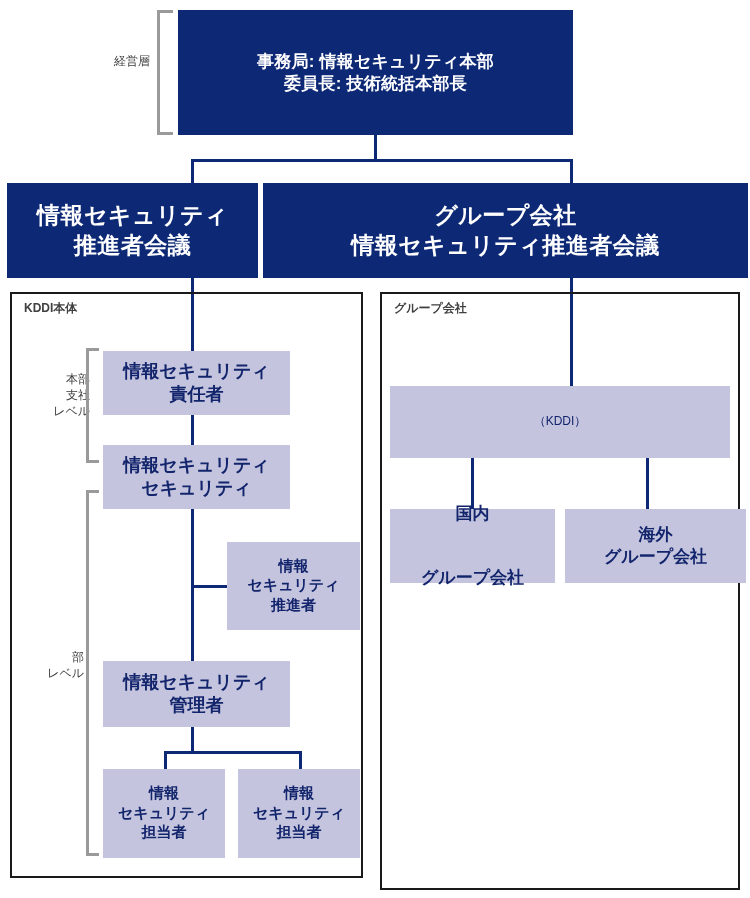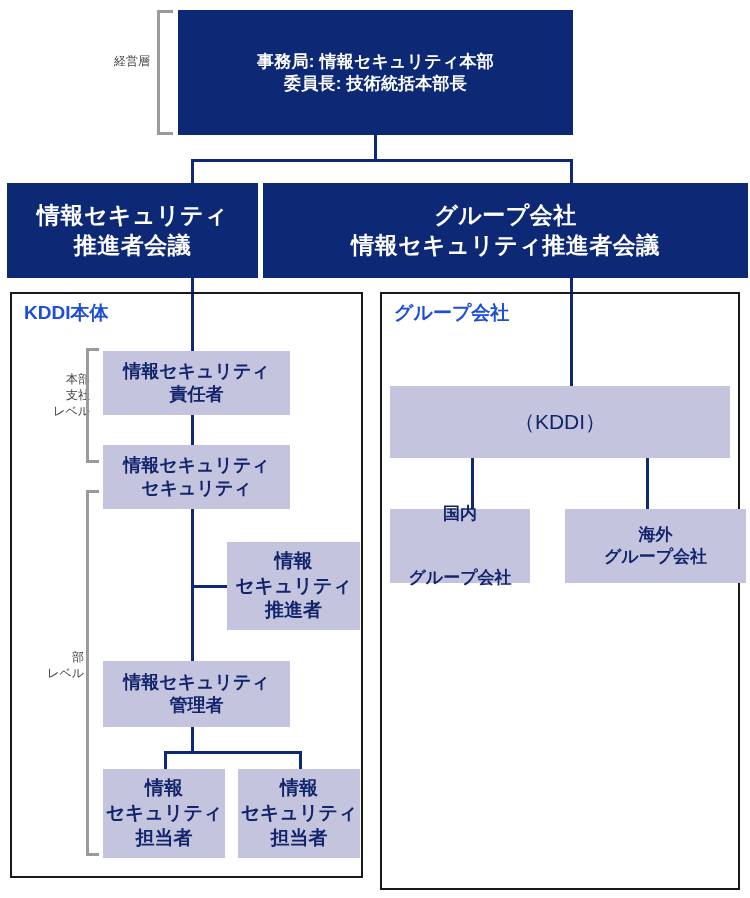--- a/index.html
+++ b/index.html
@@ -45,23 +45,23 @@
     font-weight: bold;
     line-height: 1.3;
   }
 
   
   .panel {
     border: 2px solid #1a1a1a;
     background: transparent;
   }
   .panel-title {
-    color: #1d4ed8;
+    color: #404040;
     font-weight: bold;
-    font-size: 19px;
+    font-size: 12px;
     white-space: nowrap;
   }
 
   
   .vline { background: #0d2875; width: 3px; }
   .hline { background: #0d2875; height: 3px; }
 
   
   .bracket {
     border: 3px solid #9a9a9a;
@@ -75,22 +75,22 @@
     line-height: 1.32;
     text-align: right;
     white-space: nowrap;
   }
 
   .t-title   { font-size: 25px; letter-spacing: .5px; margin-bottom: 9px; }
   .t-sub     { font-size: 17px; letter-spacing: .2px; }
   .t-row2    { font-size: 23px; letter-spacing: .5px; }
   .t-node-l  { font-size: 18px; }
   .t-node-m  { font-size: 17px; }
-  .t-node-s  { font-size: 19px; font-family: Liberation Serif, serif; }
-  .t-paren   { font-weight: normal; font-size: 21px; }
+  .t-node-s  { font-size: 15px; font-family: Liberation Serif, serif; }
+  .t-paren   { font-weight: normal; font-size: 12px; }
   .nowrap    { white-space: nowrap; }
 </style>
 </head>
 <body>
 
 <div id="chart">
 
   <div class="abs side-label" style="left:78px; top:54px; width:72px;">経営層</div>
   <div class="abs bracket" style="left:157px; top:10px; width:16px; height:125px;"></div>
 
@@ -180,21 +180,21 @@
   <div class="abs panel" style="left:380px; top:292px; width:360px; height:598px;"></div>
   <div class="abs panel-title" style="left:394px; top:300px;">グループ会社</div>
 
   <div class="abs box-light" style="left:390px; top:386px; width:340px; height:72px;">
     <div class="t-paren nowrap">（KDDI）</div>
   </div>
 
   <div class="abs vline" style="left:471px; top:458px; height:52px;"></div>
   <div class="abs vline" style="left:646px; top:458px; height:52px;"></div>
 
-  <div class="abs box-light" style="left:390px; top:509px; width:140px; height:74px;gap:42px;">
+  <div class="abs box-light" style="left:390px; top:509px; width:165px; height:74px;gap:42px;">
     <div class="t-node-m nowrap">国内</div>
     <div class="t-node-m nowrap">グループ会社</div>
   </div>
 
   <div class="abs box-light" style="left:565px; top:509px; width:181px; height:74px;">
     <div class="t-node-m nowrap">海外</div>
     <div class="t-node-m nowrap">グループ会社</div>
   </div>
 
 </div>

